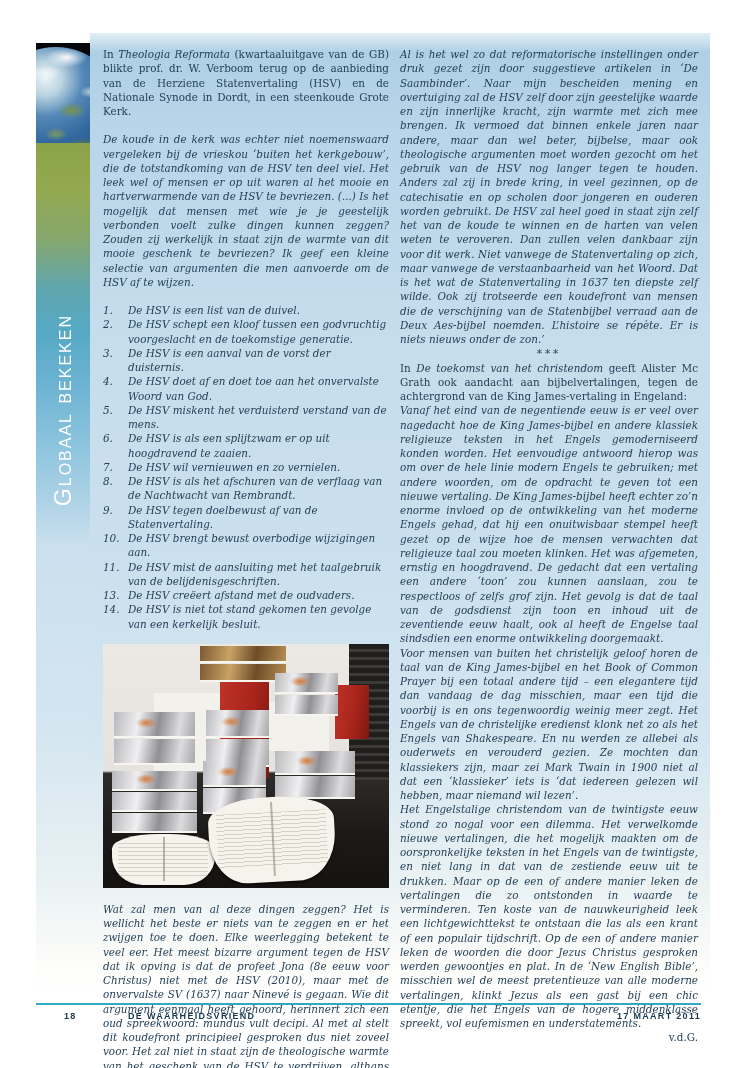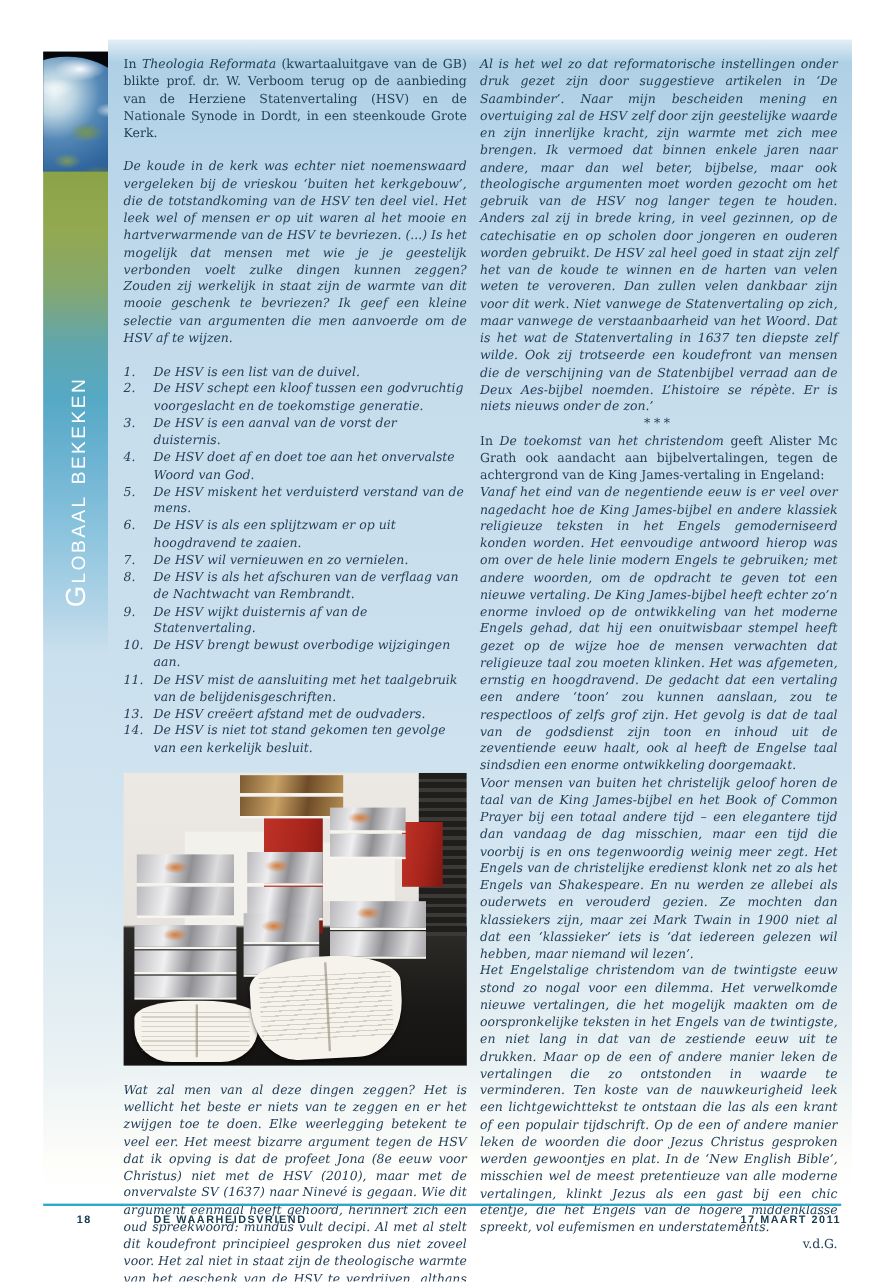--- a/index.html
+++ b/index.html
@@ -128,21 +128,21 @@
     <div class="arg">
         <span class="arg-num">7.</span>
         <span class="arg-text">De HSV wil vernieuwen en zo vernielen.</span>
       </div>
     <div class="arg">
         <span class="arg-num">8.</span>
         <span class="arg-text">De HSV is als het afschuren van de verflaag van de Nachtwacht van Rembrandt.</span>
       </div>
     <div class="arg">
         <span class="arg-num">9.</span>
-        <span class="arg-text">De HSV wijkt duisternis af van de Statenvertaling.</span>
+        <span class="arg-text">De HSV tegen doelbewust af van de Statenvertaling.</span>
       </div>
     <div class="arg">
         <span class="arg-num">10.</span>
         <span class="arg-text">De HSV brengt bewust overbodige wijzigingen aan.</span>
       </div>
     <div class="arg">
         <span class="arg-num">11.</span>
         <span class="arg-text">De HSV mist de aansluiting met het taalgebruik van de belijdenisgeschriften.</span>
       </div>
     <div class="arg">

